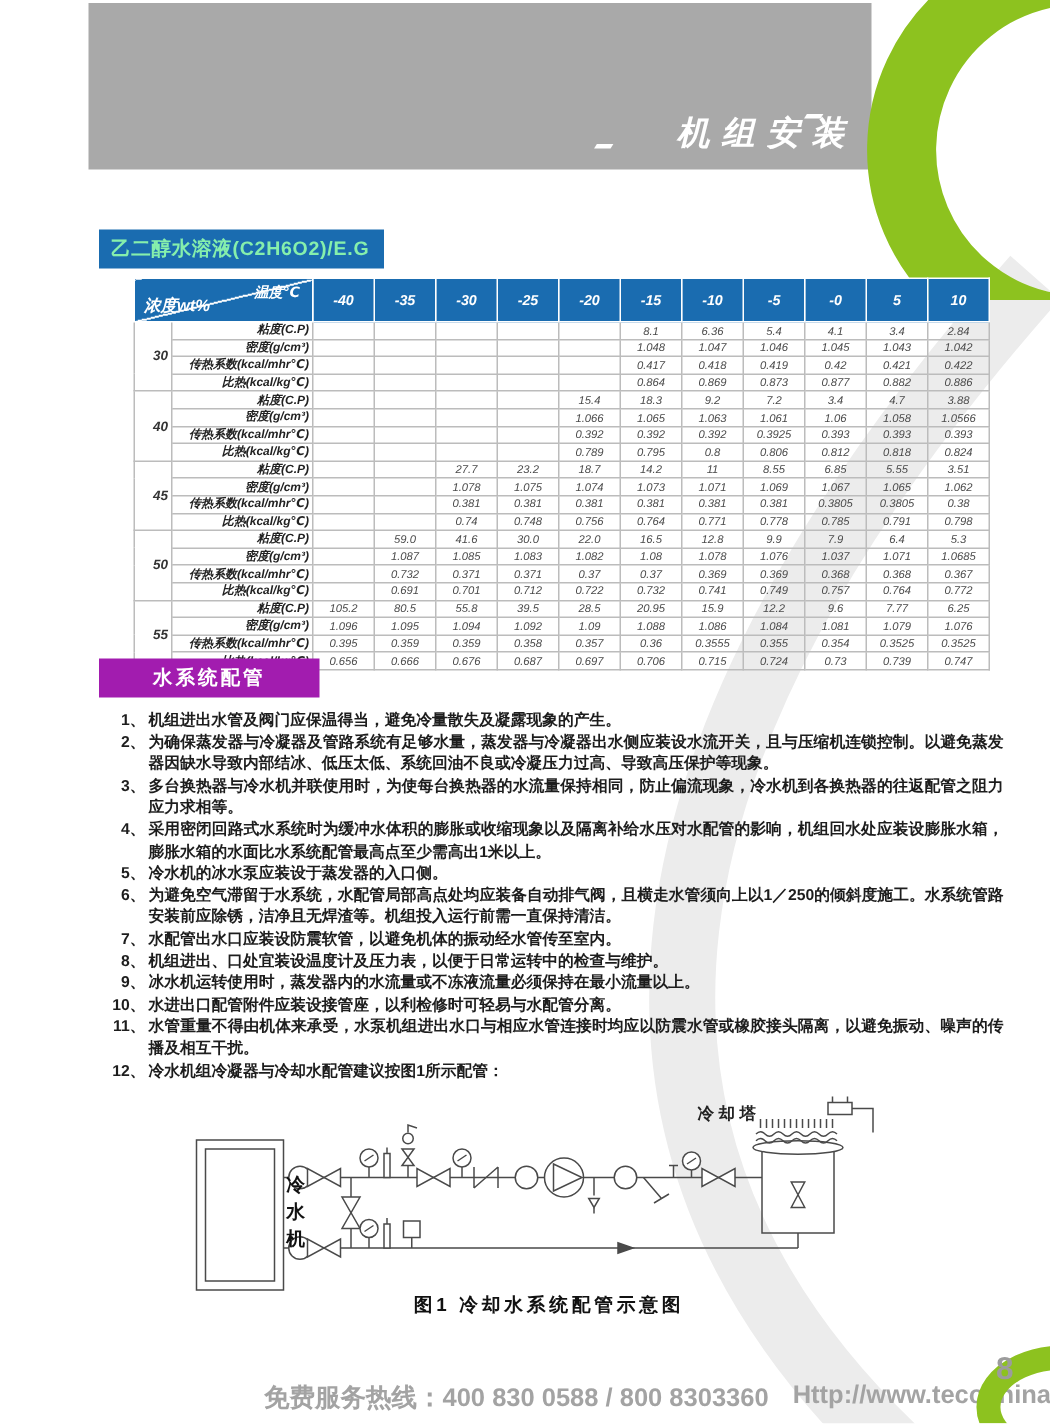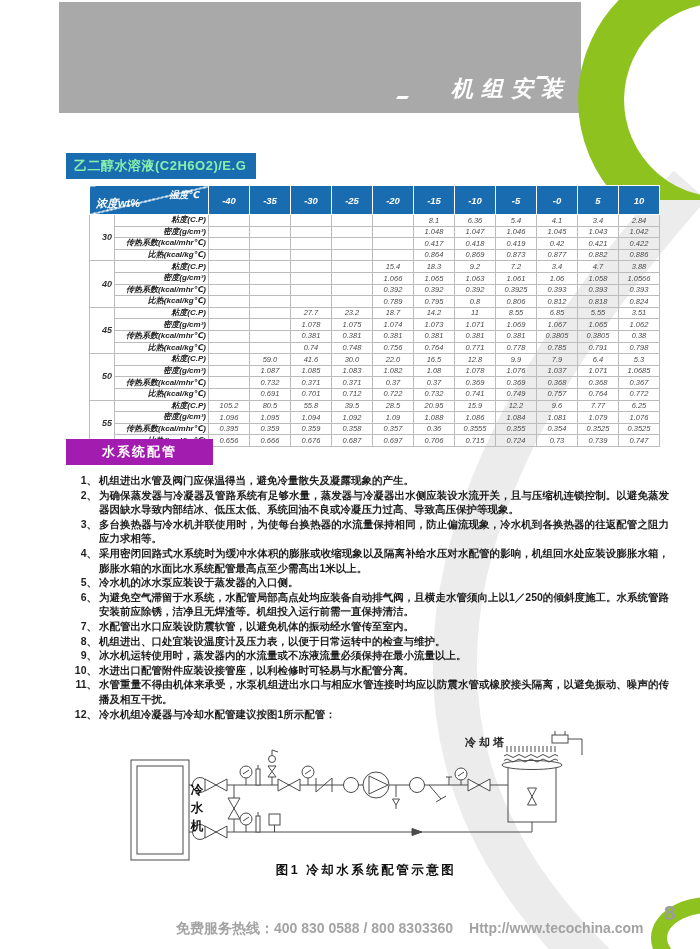--- a/index.html
+++ b/index.html
@@ -45,21 +45,21 @@
   .pipe-num{flex:0 0 24px;text-align:right;padding-right:2px;white-space:nowrap;}
   .pipe-text{flex:1;text-align:justify;}
 
   
   .diagram{position:absolute;left:50px;top:725px;}
   .chiller-label{position:absolute;left:137px;top:781px;width:14px;font-size:12.5px;
                  font-weight:bold;line-height:18px;word-break:break-all;color:#111;text-align:center;margin-left:37px;}
 
   
   .footer{position:absolute;left:160px;top:920px;width:480px;display:flex;gap:16px;
-          color:#a3a3a3;font-size:14px;font-weight:bold;white-space:nowrap;}
+          color:#a3a3a3;font-size:17px;font-weight:bold;white-space:nowrap;}
   .badge-num{position:absolute;left:648px;top:901px;color:#9c9c9c;font-size:21px;font-weight:bold;}
 </style>
 </head>
 <body>
 
 <div class="page">
 
   <svg class="bg-svg" width="700" height="949" viewBox="0 0 700 949">
     <path d="M 690 185 Q 270 660 600 970" fill="none" stroke="#ececec" stroke-width="44"></path>
   </svg>

